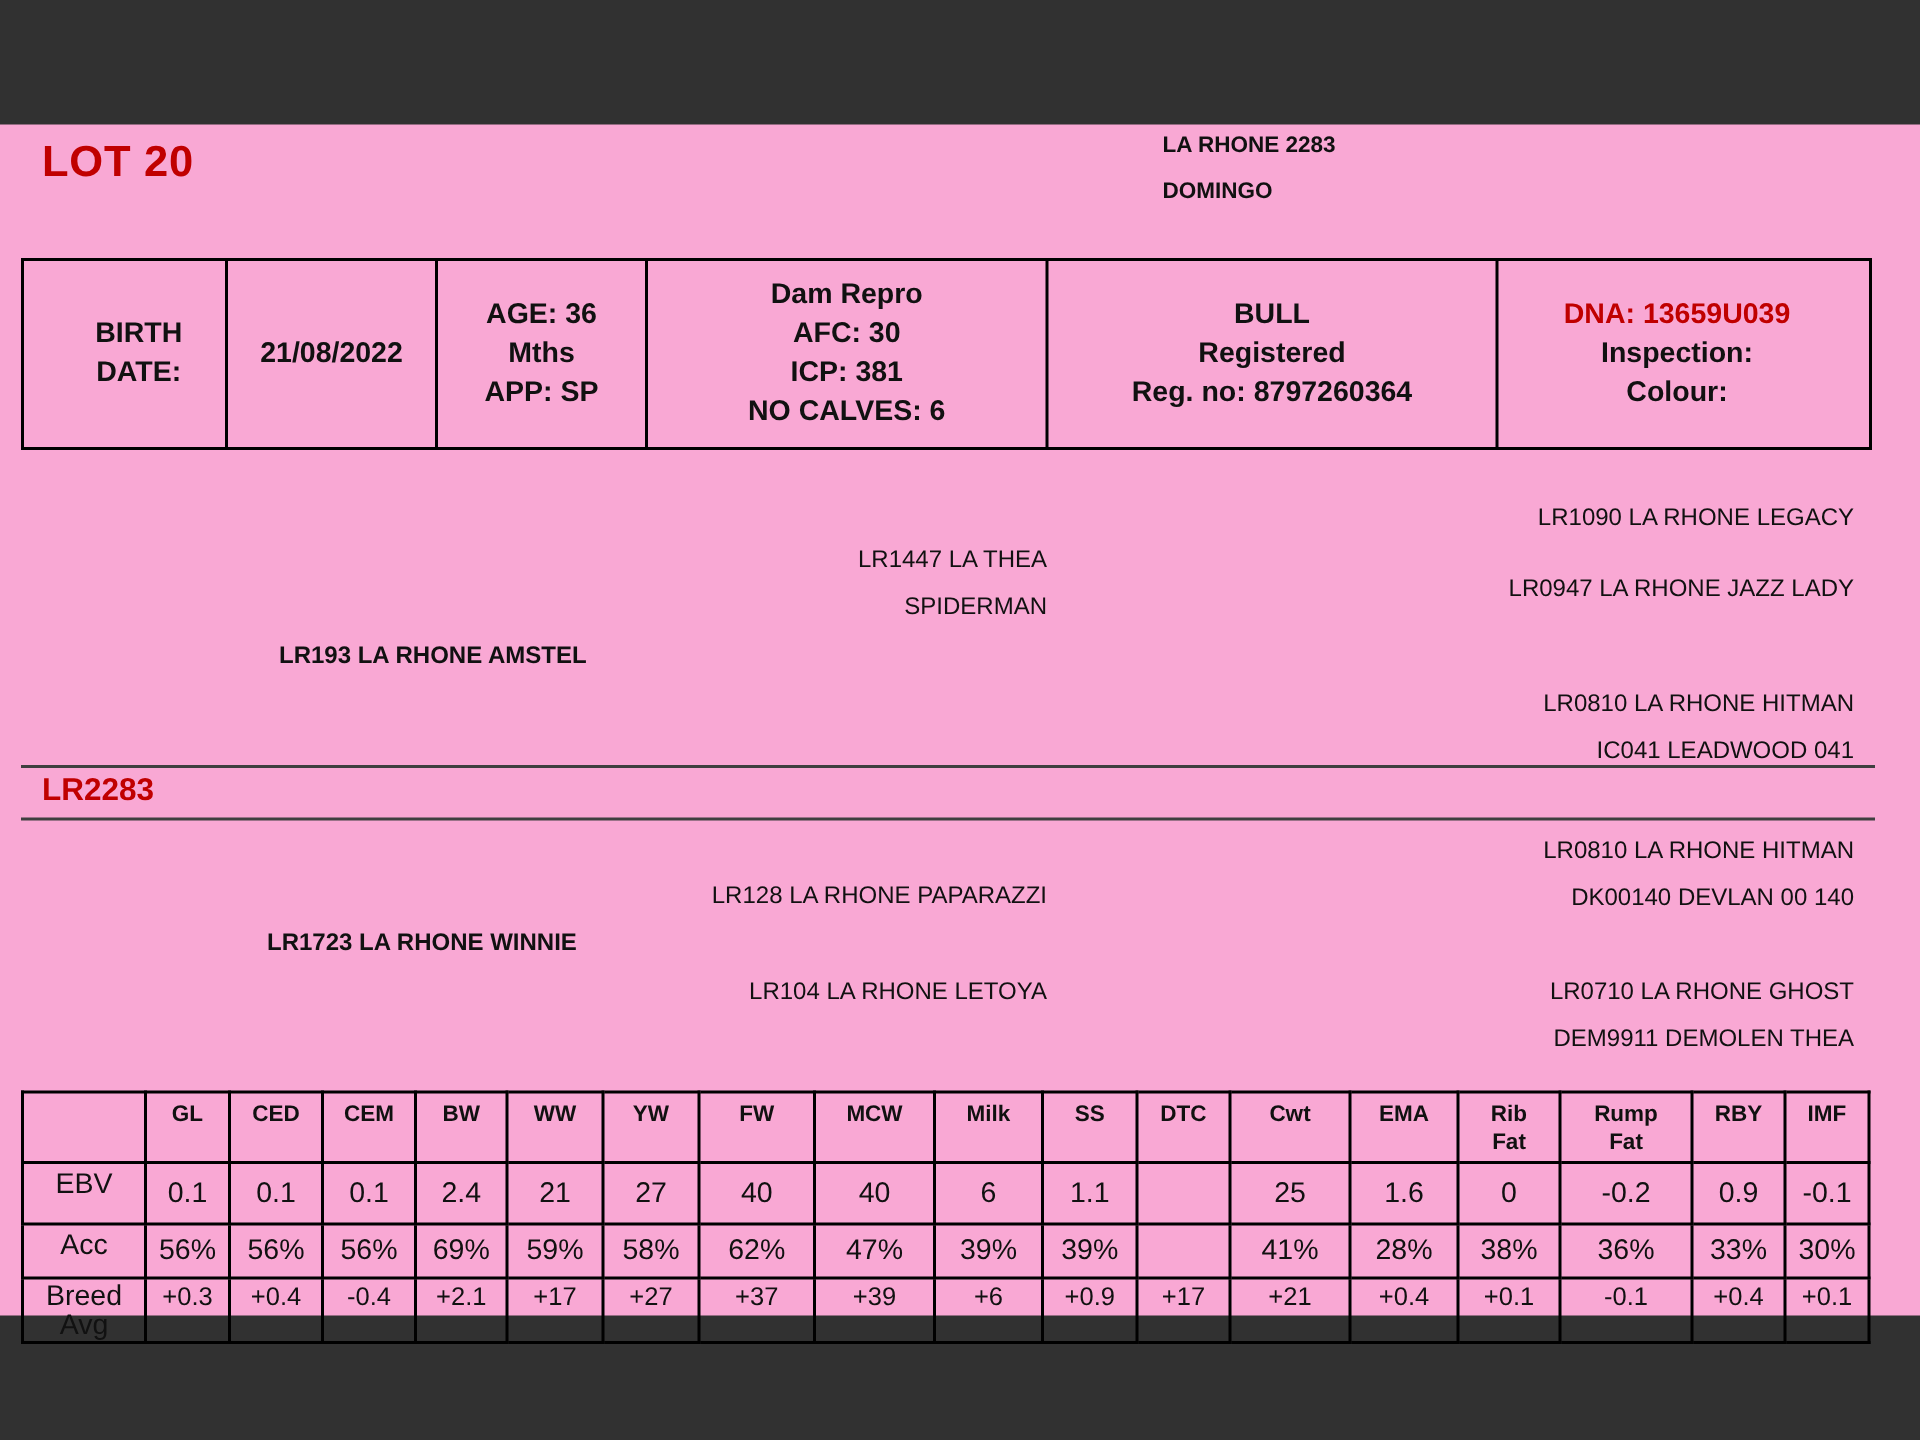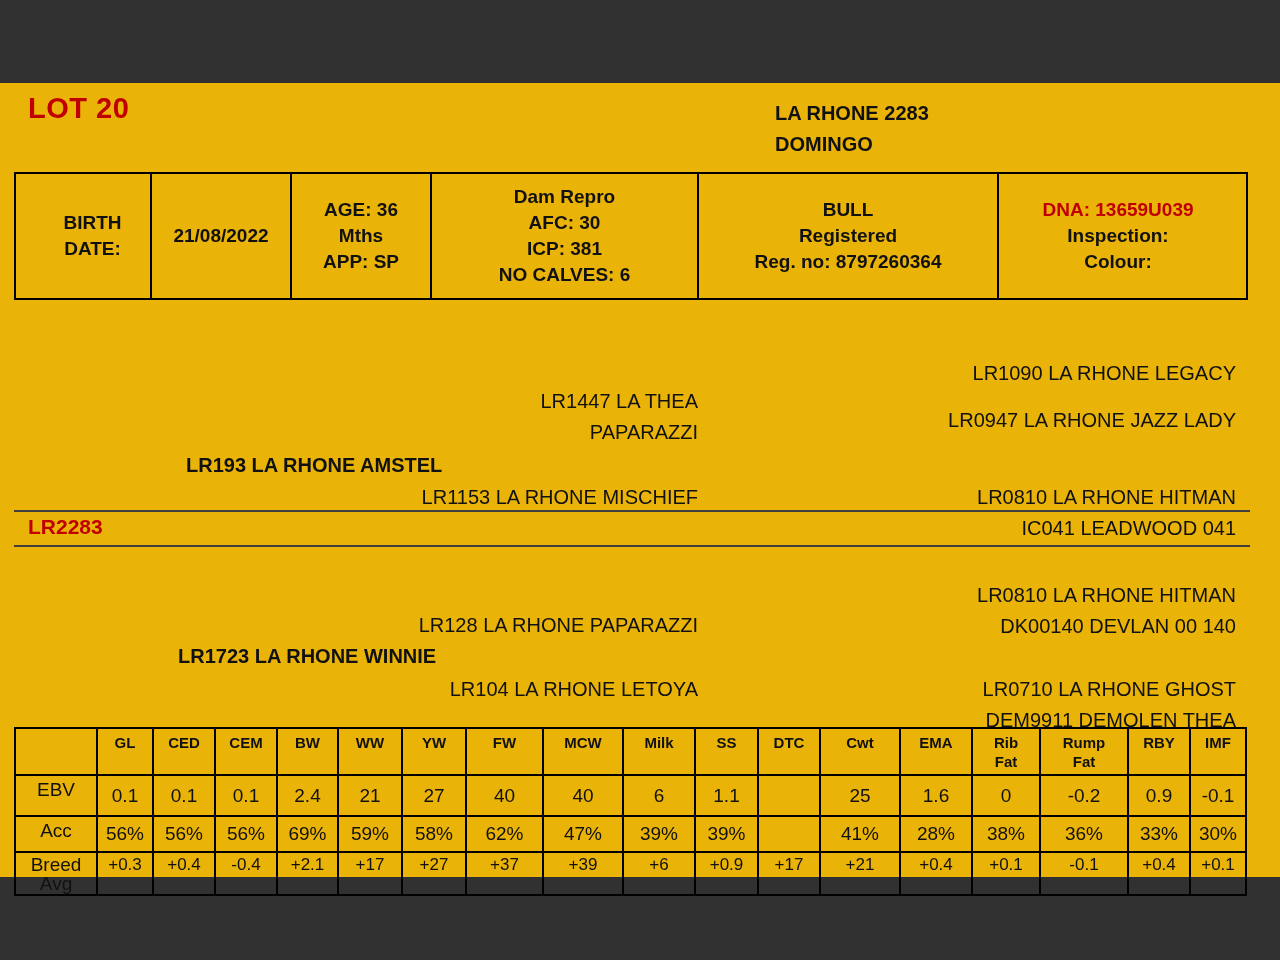--- a/index.html
+++ b/index.html
@@ -1,36 +1,36 @@
 <!DOCTYPE html>
 <html><head>
 <meta charset="utf-8">
 <style>
   html,body{margin:0;padding:0;background:#fff;}
-  .page{position:relative;width:1280px;height:960px;background:#eab308;overflow:hidden;
+  .page{position:relative;width:1280px;height:960px;background:#f9a8d4;overflow:hidden;
         font-family:"Liberation Sans",sans-serif;color:#111;}
   .bar{position:absolute;left:0;width:1280px;background:#313131;}
   .bar.top{top:0;height:83px;}
   .bar.bottom{top:877px;height:83px;}
 
   .lot{position:absolute;left:28px;top:92px;font-size:29px;font-weight:700;color:#c00000;letter-spacing:0.5px;}
   .company{position:absolute;left:286px;top:100px;width:480px;text-align:center;font-size:20px;font-weight:700;}
-  .animal-name{position:absolute;left:775px;top:98px;font-size:20px;font-weight:700;line-height:31px;}
+  .animal-name{position:absolute;left:775px;top:81px;font-size:15px;font-weight:700;line-height:31px;}
 
   
   .info-table{position:absolute;left:14px;top:172px;width:1234px;height:128px;display:flex;
               border:2px solid #000;box-sizing:border-box;}
   .info-cell{border-right:2px solid #000;box-sizing:border-box;display:flex;flex-direction:column;
              justify-content:center;align-items:center;text-align:center;font-size:19px;font-weight:700;
              line-height:26px;white-space:pre-line;}
   .info-cell:last-child{border-right:none;}
   .red{color:#c00000;}
 
   
-  .ped{position:absolute;font-size:20px;line-height:31px;white-space:nowrap;margin-top:28px;}
+  .ped{position:absolute;font-size:16px;line-height:31px;white-space:nowrap;}
   .ped.r2{left:300px;width:398px;text-align:right;}
   .ped.r3{left:830px;width:406px;text-align:right;}
   .ped.bold{font-weight:700;}
   .rule{position:absolute;left:14px;width:1236px;height:0;border-top:2px solid #3f3f3f;}
   .animal-id{position:absolute;left:28px;top:515px;font-size:21px;font-weight:700;color:#c00000;}
 
   
   .ebv{position:absolute;left:14px;top:727px;border-collapse:collapse;table-layout:fixed;width:1231px;}
   .ebv td,.ebv th{border:2px solid #000;padding:0;overflow:hidden;}
   .ebv th{font-size:15px;font-weight:700;vertical-align:top;padding-top:4px;white-space:pre-line;line-height:19px;height:47px;box-sizing:border-box;}
@@ -72,25 +72,24 @@
     <div class="info-cell" style="width:238px;">
       <div class="red">DNA: 13659U039</div>
       <div>Inspection:</div>
       <div>Colour:</div>
     </div>
   </div>
 
   <div class="ped r3" style="top:330px;">LR1090 LA RHONE LEGACY</div>
   <div class="ped r2" style="top:358px;">
     <div>LR1447 LA THEA</div>
-    <div>PAPARAZZI</div>
+    <div>SPIDERMAN</div>
   </div>
   <div class="ped r3" style="top:377px;">LR0947 LA RHONE JAZZ LADY</div>
   <div class="ped bold" style="left:186px;top:422px;">LR193 LA RHONE AMSTEL</div>
-  <div class="ped r2" style="top:454px;">LR1153 LA RHONE MISCHIEF</div>
   <div class="ped r3" style="top:454px;">LR0810 LA RHONE HITMAN</div>
   <div class="ped r3" style="top:485px;">IC041 LEADWOOD 041</div>
 
   <div class="rule" style="top:510px;"></div>
   <div class="animal-id">LR2283</div>
   <div class="rule" style="top:545px;"></div>
 
   <div class="ped r3" style="top:552px;">LR0810 LA RHONE HITMAN</div>
   <div class="ped r2" style="top:582px;">LR128 LA RHONE PAPARAZZI</div>
   <div class="ped r3" style="top:583px;">DK00140 DEVLAN 00 140</div>

